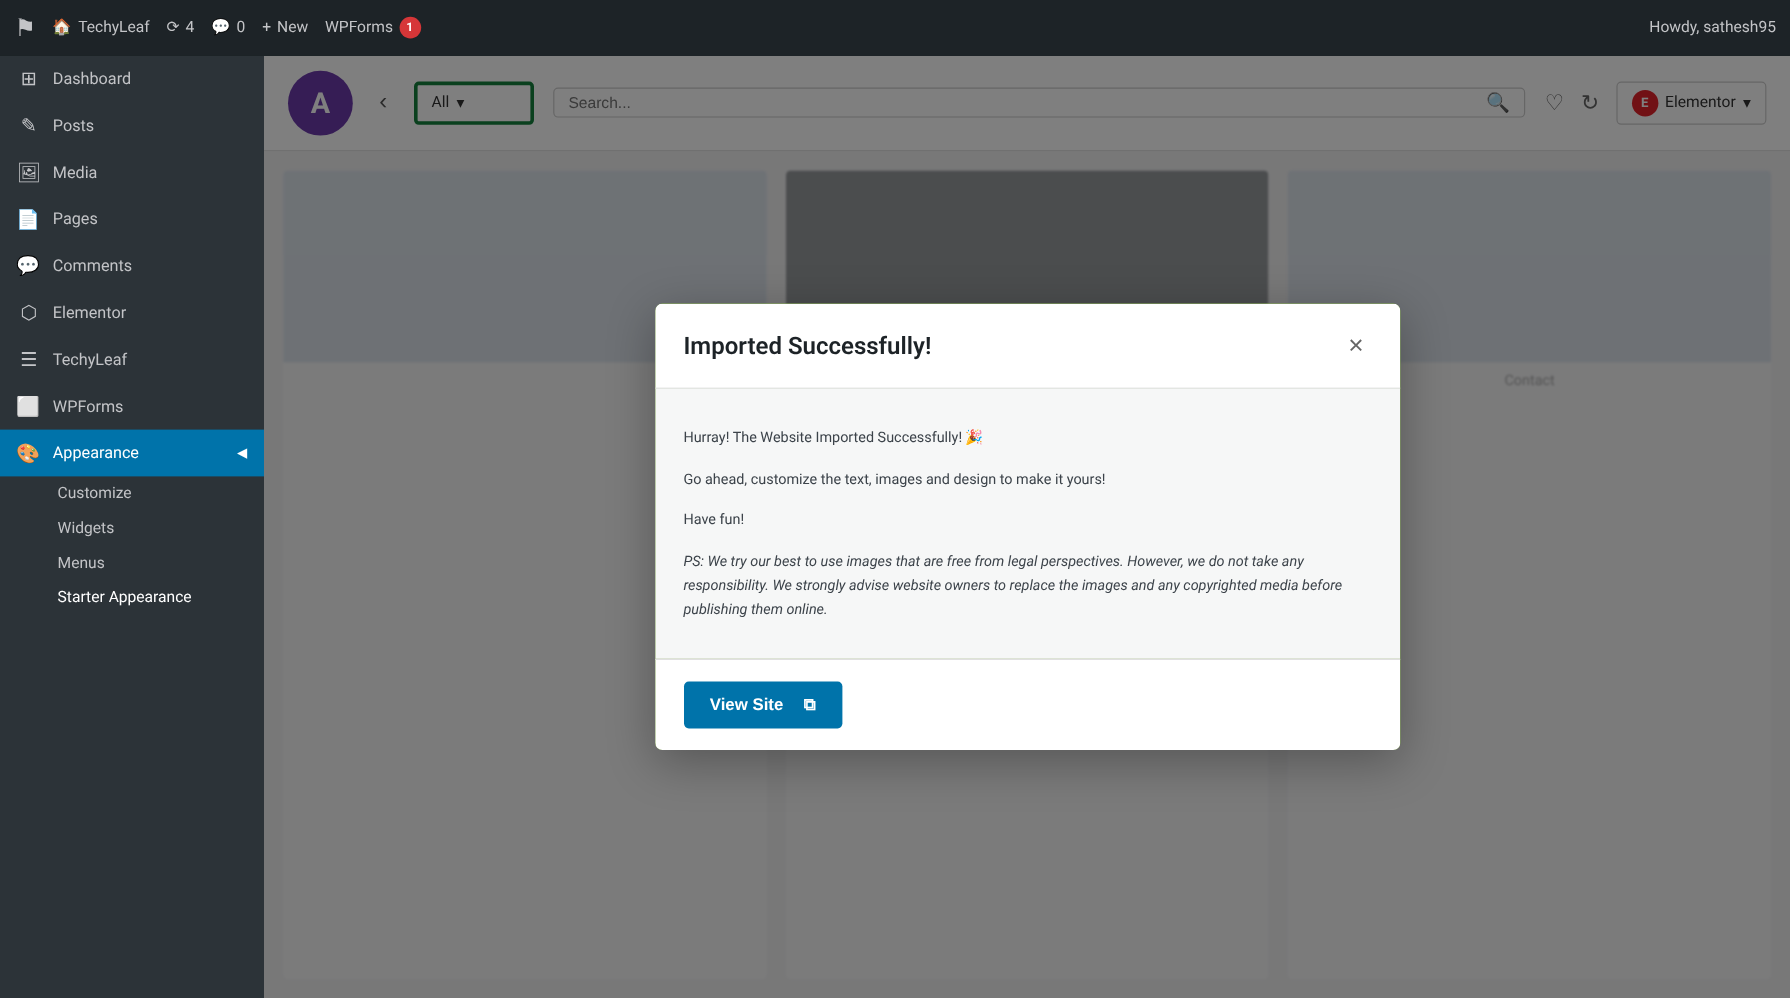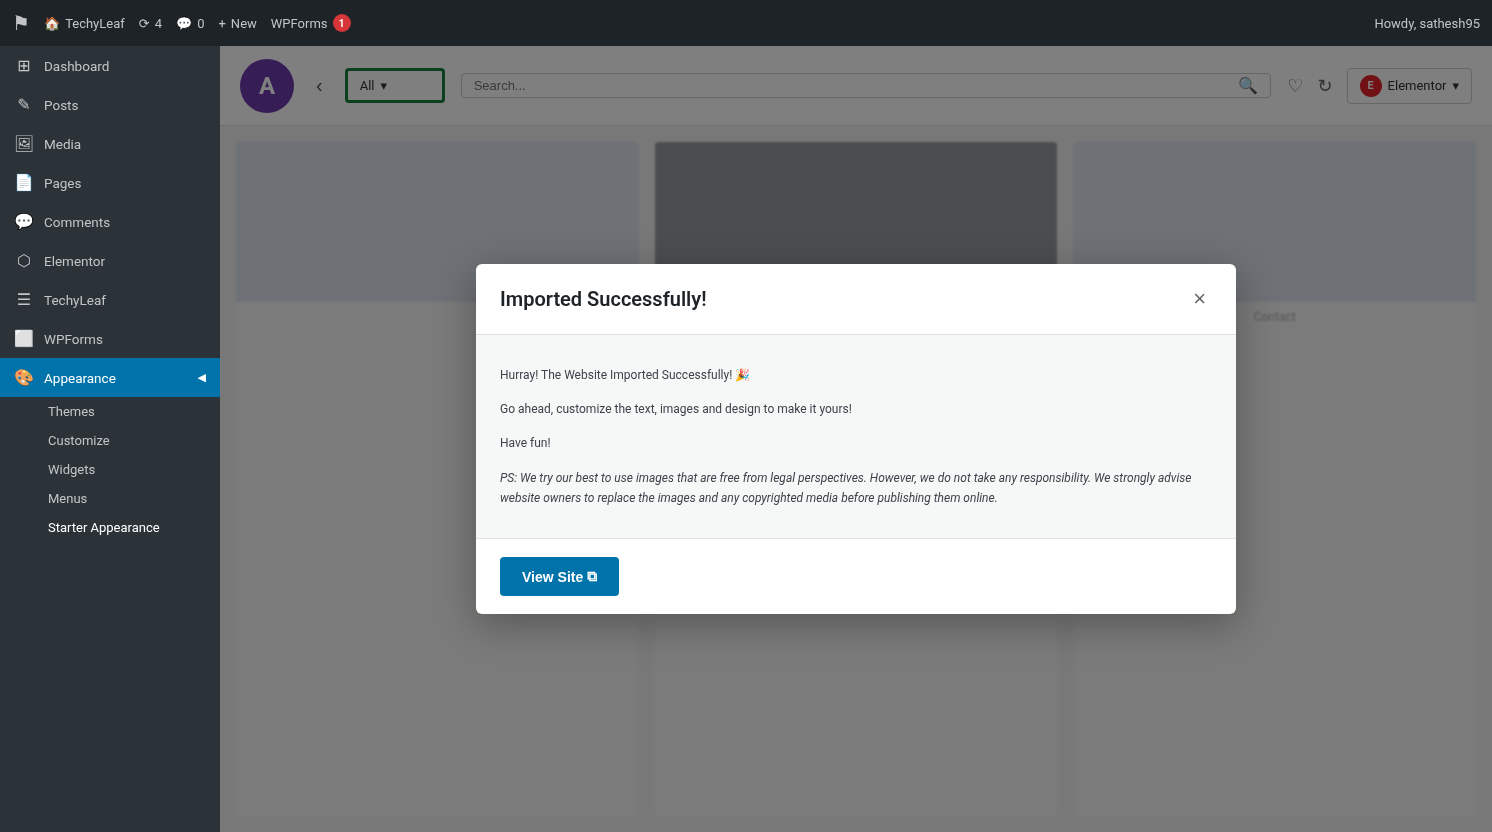--- a/index.html
+++ b/index.html
@@ -75,21 +75,21 @@
     }
     .elementor-badge { background: #e2232a; color: #fff; width: 22px; height: 22px; border-radius: 50%; display: flex; align-items: center; justify-content: center; font-size: 11px; font-weight: bold; }
 
     
     .modal-overlay {
       position: absolute; top: 0; left: 0; right: 0; bottom: 0;
       background: rgba(0,0,0,0.5); display: flex; align-items: center; justify-content: center;
       z-index: 100;
     }
     .modal {
-      background: #4d7c0f; border-radius: 6px; width: 760px; max-width: 90%;
+      background: #4d7c0f; border-radius: 6px; width: 621px; max-width: 90%;
       box-shadow: 0 10px 40px rgba(0,0,0,0.3); overflow: hidden;
     }
     .modal-header {
       display: flex; align-items: center; justify-content: space-between;
       padding: 20px 24px; border-bottom: 1px solid #e0e0e0;
       background: #fff;
     }
     .modal-title { font-size: 20px; font-weight: 600; color: #1d2327; }
     .modal-close {
       background: none; border: none; font-size: 22px; color: #666; cursor: pointer;
@@ -99,21 +99,21 @@
       padding: 30px 24px 30px; background: #f6f7f7;
     }
     .modal-body p { font-size: 12px; color: #3c434a; line-height: 1.7; margin-bottom: 14px; }
     .modal-body p:last-child { margin-bottom: 0; font-style: italic; }
     .modal-footer {
       padding: 18px 24px; background: #fff; border-top: 1px solid #e0e0e0;
     }
     .view-site-btn {
       background: #0073aa; color: #fff; border: none; border-radius: 4px;
       padding: 11px 22px; font-size: 14px; font-weight: 600; cursor: pointer;
-      display: inline-flex; align-items: center; gap: 4px;
+      display: inline-flex; align-items: center; gap: 17px;
     }
 
     
     .templates-grid {
       position: absolute; top: 80px; left: 0; right: 0; bottom: 0;
       display: grid; grid-template-columns: repeat(3, 1fr);
       gap: 16px; padding: 16px; overflow: hidden;
     }
     .tpl-card { background: #fff; border-radius: 4px; overflow: hidden; }
     .tpl-card-img { height: 160px; background: #c8d8e8; }
@@ -188,23 +188,20 @@
       <span>TechyLeaf</span>
     </div>
     <div class="sidebar-item">
       <span class="sidebar-icon">⬜</span>
       <span>WPForms</span>
     </div>
     <div class="sidebar-item appearance-parent">
       <span class="sidebar-icon">🎨</span>
       <span>Appearance</span>
       <span class="sidebar-arrow">◀</span>
-    </div>
-    <div class="sidebar-sub">
-      <span>Themes</span>
     </div>
     <div class="sidebar-sub">
       <span>Customize</span>
     </div>
     <div class="sidebar-sub">
       <span>Widgets</span>
     </div>
     <div class="sidebar-sub">
       <span>Menus</span>
     </div>

